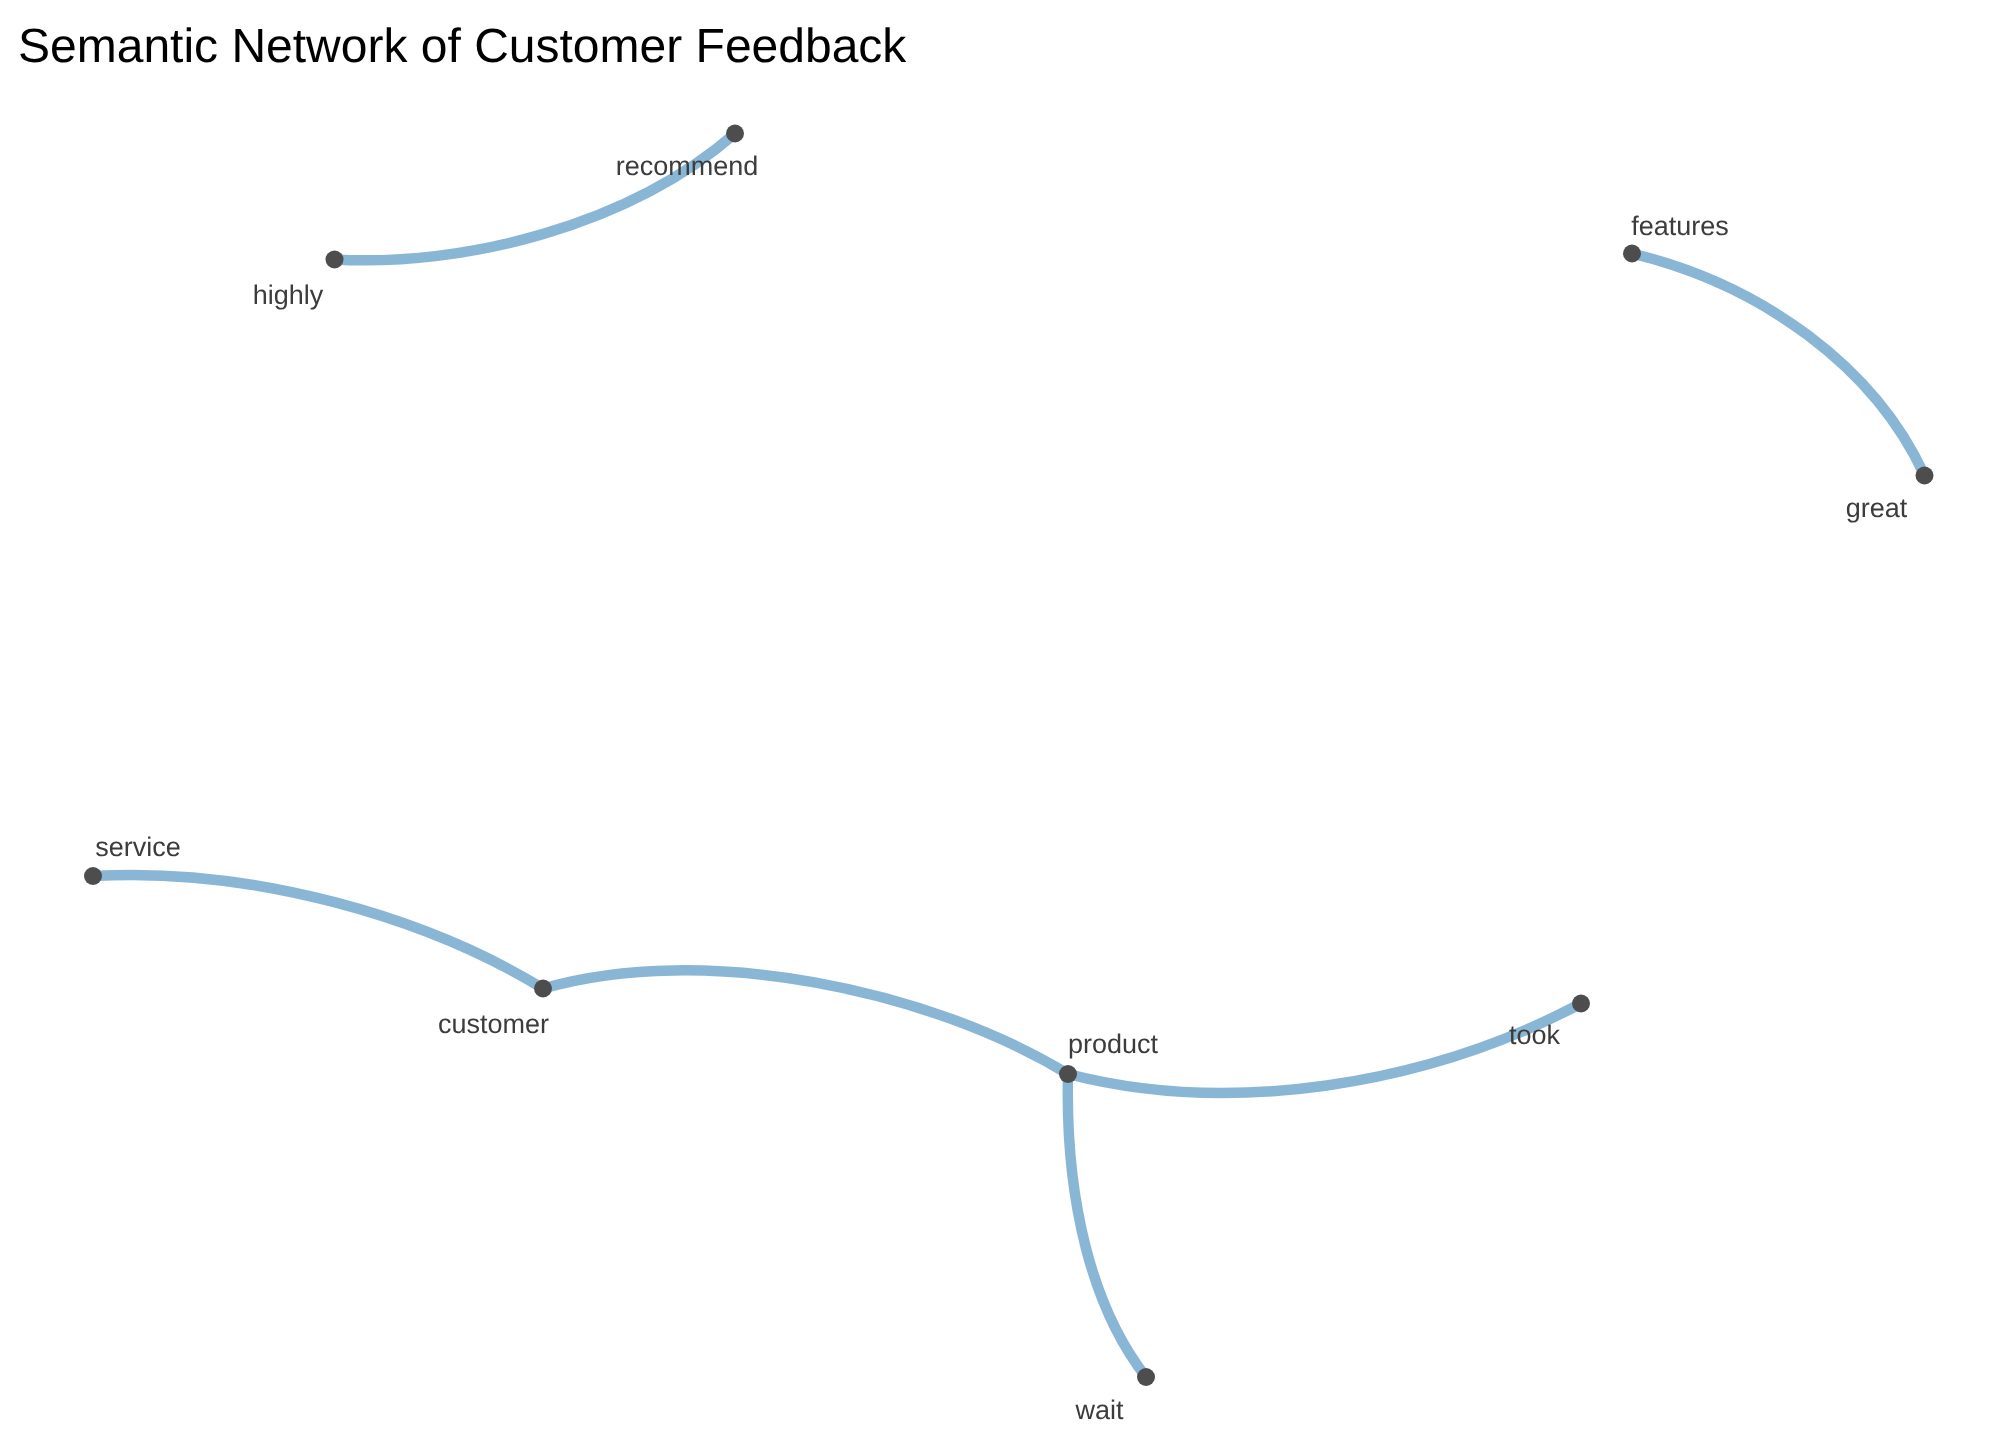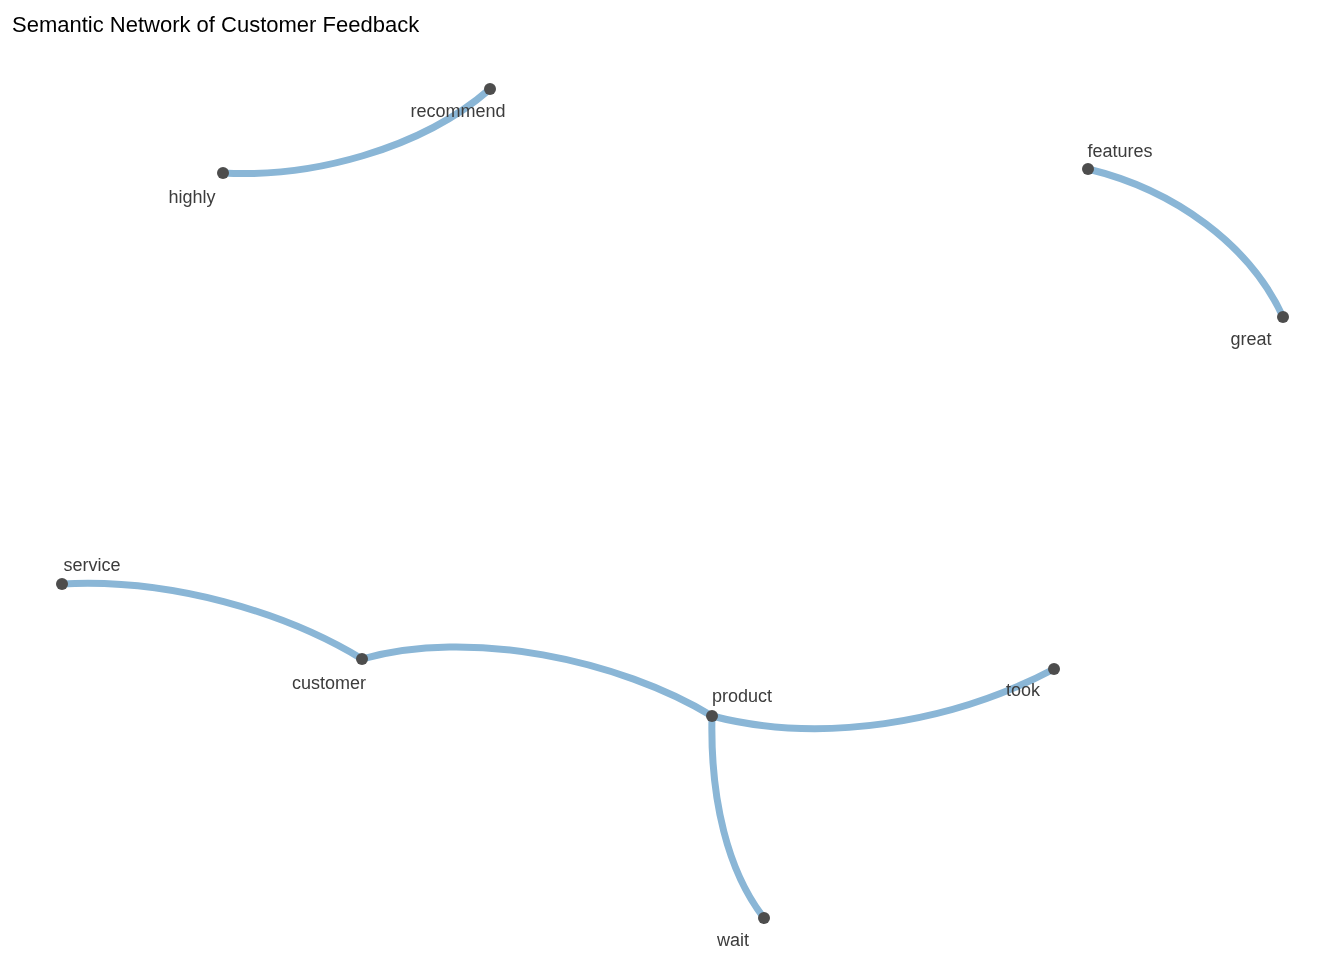--- a/index.html
+++ b/index.html
@@ -17,21 +17,21 @@
     position: relative;
     width: 1344px;
     height: 960px;
     background: #ffffff;
   }
   #figure-title {
     position: absolute;
     left: 12px;
     top: 14px;
     font-family: "Liberation Sans", sans-serif;
-    font-size: 22px;
+    font-size: 32px;
     font-weight: normal;
     color: #000000;
     white-space: nowrap;
     line-height: 1;
     margin: 0;
     text-align: center;
   }
   #graph-canvas {
     position: absolute;
     left: 0;

